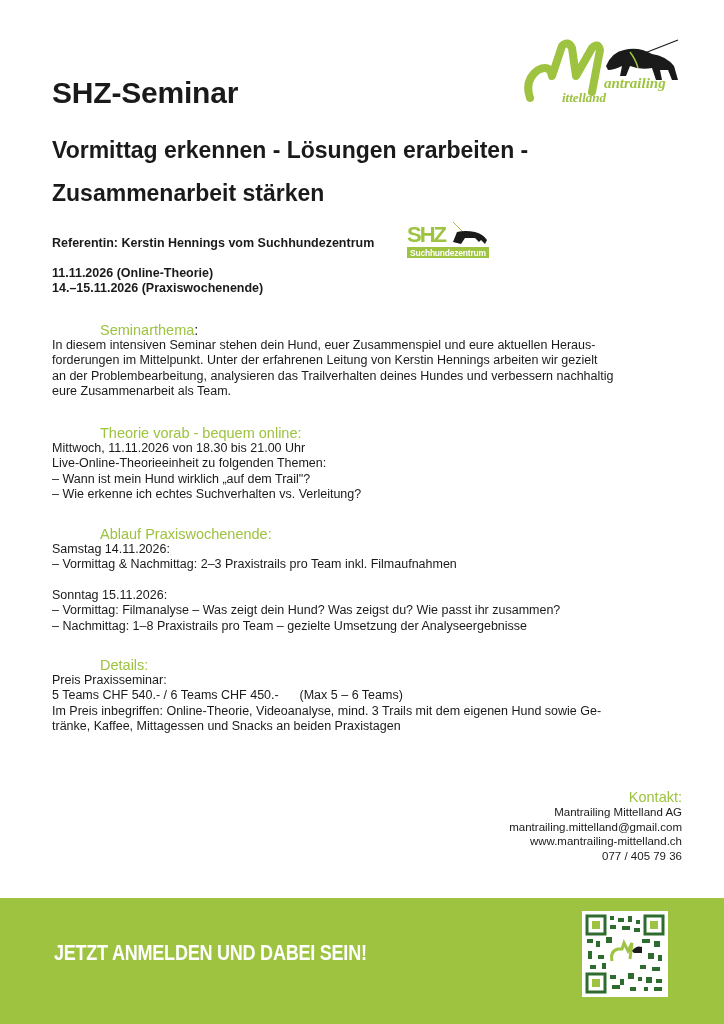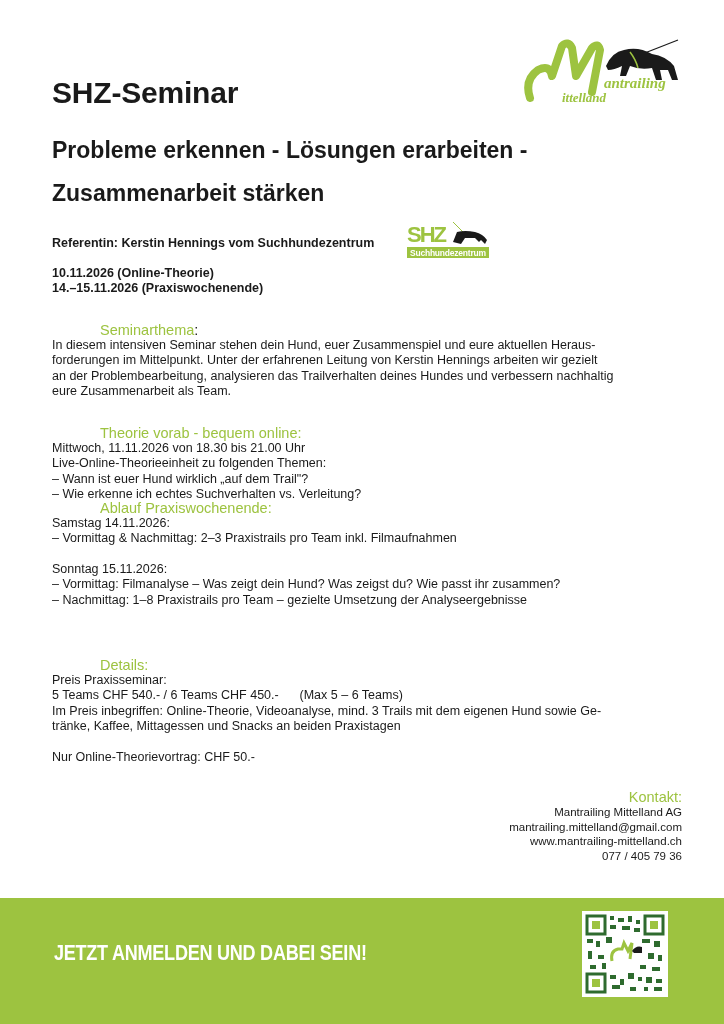--- a/index.html
+++ b/index.html
@@ -33,74 +33,73 @@
     <line x1="110" y1="22" x2="156" y2="4" stroke="#1a1a1a" stroke-width="1.2"></line>
     <path d="M84 30 Q90 16 102 14 Q116 10 130 18 Q144 20 152 30 L156 44 L150 44 L146 34 L138 34 L140 44 L134 44 L130 32 Q118 34 108 30 L104 40 L98 40 L100 30 Q92 34 86 34 Z" fill="#1a1a1a"></path>
     <path d="M108 16 Q114 24 116 32" stroke="#9dc340" stroke-width="1.5" fill="none"></path>
     <path d="M8 62 Q2 44 16 34 Q28 28 30 40 L40 10 Q46 4 50 12 L54 40 L70 12 Q76 6 78 14 L70 56" stroke="#9dc340" stroke-width="8" fill="none" stroke-linecap="round" stroke-linejoin="round"></path>
     <text x="82" y="52" font-family="Liberation Serif, serif" font-style="italic" font-weight="bold" font-size="15" fill="#9dc340">antrailing</text>
     <text x="40" y="66" font-family="Liberation Serif, serif" font-style="italic" font-weight="bold" font-size="13" fill="#9dc340">ittelland</text>
   </svg>
 </div>
 
 <div class="abs title">SHZ-Seminar</div>
-<div class="abs subtitle st1">Probleme erkennen - Lösungen erarbeiten -</div>
+<div class="abs subtitle st1">Vormittag erkennen - Lösungen erarbeiten -</div>
 <div class="abs subtitle st2">Zusammenarbeit stärken</div>
 
 <div class="abs referent">Referentin: Kerstin Hennings vom Suchhundezentrum</div>
 
 <div class="abs logo-shz">
   <svg width="86" height="40" viewBox="0 0 86 40">
     <text x="2" y="22" font-family="Liberation Sans, sans-serif" font-weight="bold" font-size="22" fill="#9dc340" textLength="40">SHZ</text>
     <line x1="48" y1="2" x2="58" y2="12" stroke="#9dc340" stroke-width="1"></line>
     <path d="M48 22 L52 12 Q60 10 70 12 Q78 14 82 20 L80 24 L76 20 L74 22 L70 18 L60 18 L56 24 Z" fill="#1a1a1a"></path>
     <rect x="2" y="27" width="82" height="11" fill="#9dc340"></rect>
     <text x="5" y="36" font-family="Liberation Sans, sans-serif" font-weight="bold" font-size="8.5" fill="#ffffff" textLength="76">Suchhundezentrum</text>
   </svg>
 </div>
 
 <div class="abs dates">
-  <div>10.11.2026 (Online-Theorie)</div>
+  <div>11.11.2026 (Online-Theorie)</div>
   <div>14.–15.11.2026 (Praxiswochenende)</div>
 </div>
 
 <div class="abs section" style="top:322px;">
   <div class="sec-head"><span>Seminarthema</span><span class="colon">:</span></div>
   <div>In diesem intensiven Seminar stehen dein Hund, euer Zusammenspiel und eure aktuellen Heraus-</div>
   <div>forderungen im Mittelpunkt. Unter der erfahrenen Leitung von Kerstin Hennings arbeiten wir gezielt</div>
   <div>an der Problembearbeitung, analysieren das Trailverhalten deines Hundes und verbessern nachhaltig</div>
   <div>eure Zusammenarbeit als Team.</div>
 </div>
 
 <div class="abs section" style="top:425px;">
   <div class="sec-head">Theorie vorab - bequem online:</div>
   <div class="bold">Mittwoch, 11.11.2026 von 18.30 bis 21.00 Uhr</div>
   <div>Live-Online-Theorieeinheit zu folgenden Themen:</div>
-  <div>– Wann ist euer Hund wirklich „auf dem Trail"?</div>
+  <div>– Wann ist mein Hund wirklich „auf dem Trail"?</div>
   <div>– Wie erkenne ich echtes Suchverhalten vs. Verleitung?</div>
 </div>
 
-<div class="abs section" style="top:500px;">
+<div class="abs section" style="top:526px;">
   <div class="sec-head">Ablauf Praxiswochenende:</div>
   <div class="bold">Samstag 14.11.2026:</div>
   <div>– Vormittag &amp; Nachmittag: 2–3 Praxistrails pro Team inkl. Filmaufnahmen</div>
   <div class="gap"></div>
   <div class="bold">Sonntag 15.11.2026:</div>
   <div>– Vormittag:  Filmanalyse – Was zeigt dein Hund? Was zeigst du? Wie passt ihr zusammen?</div>
   <div>– Nachmittag: 1–8 Praxistrails pro Team – gezielte Umsetzung der Analyseergebnisse</div>
 </div>
 
 <div class="abs section" style="top:657px;">
   <div class="sec-head">Details:</div>
   <div class="bold">Preis Praxisseminar:</div>
   <div style="white-space:pre;">5 Teams CHF 540.- / 6 Teams CHF 450.-      (Max 5 – 6 Teams)</div>
   <div>Im Preis inbegriffen: Online-Theorie, Videoanalyse, mind. 3 Trails mit dem eigenen Hund sowie Ge-</div>
   <div>tränke, Kaffee, Mittagessen und Snacks an beiden Praxistagen</div>
   <div class="gap"></div>
-  <div><span class="bold">Nur Online-Theorievortrag</span><span>: CHF 50.-</span></div>
 </div>
 
 <div class="abs section contact" style="top:789px;text-align:right;">
   <div class="sec-head">Kontakt:</div>
   <div>Mantrailing Mittelland AG</div>
   <div>mantrailing.mittelland@gmail.com</div>
   <div>www.mantrailing-mittelland.ch</div>
   <div>077 / 405 79 36</div>
 </div>
 

